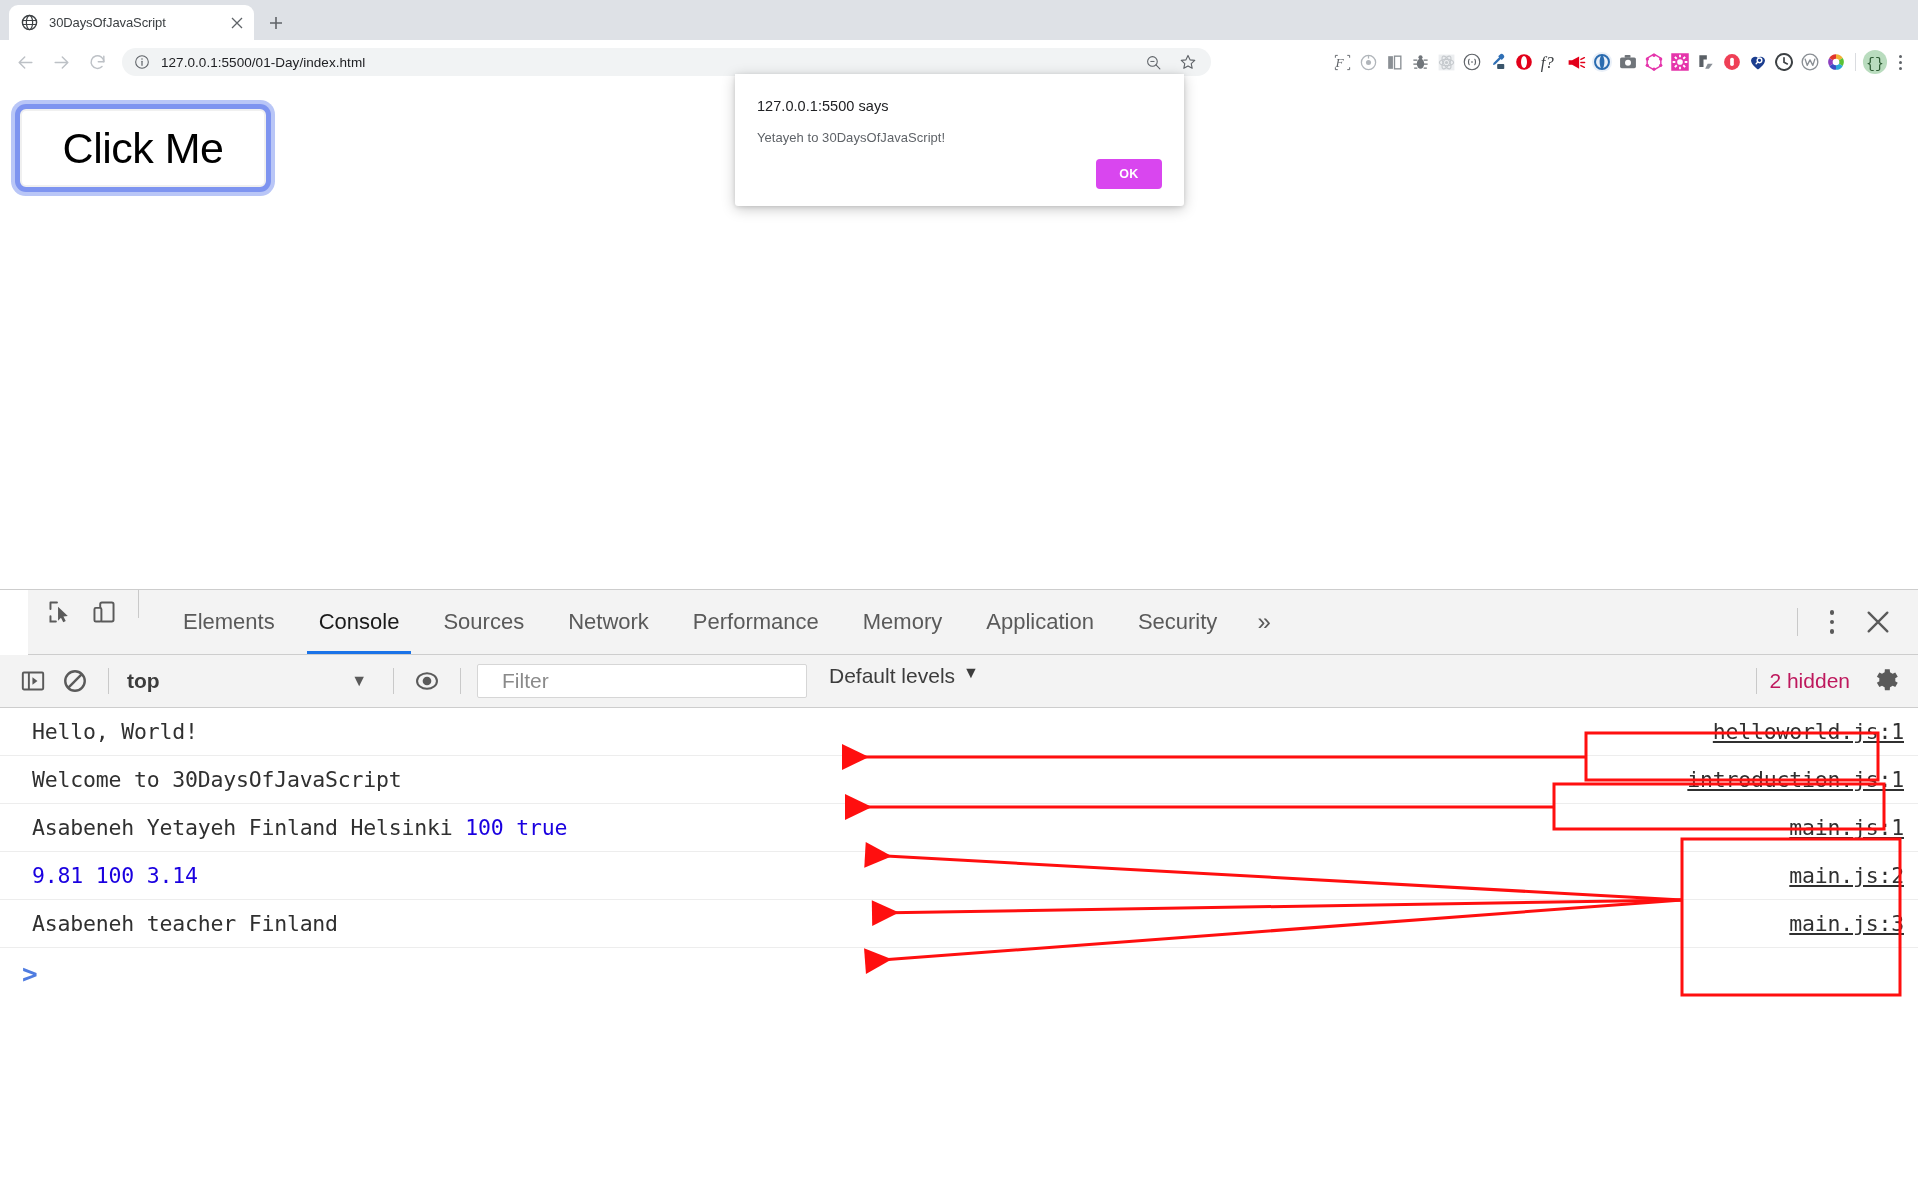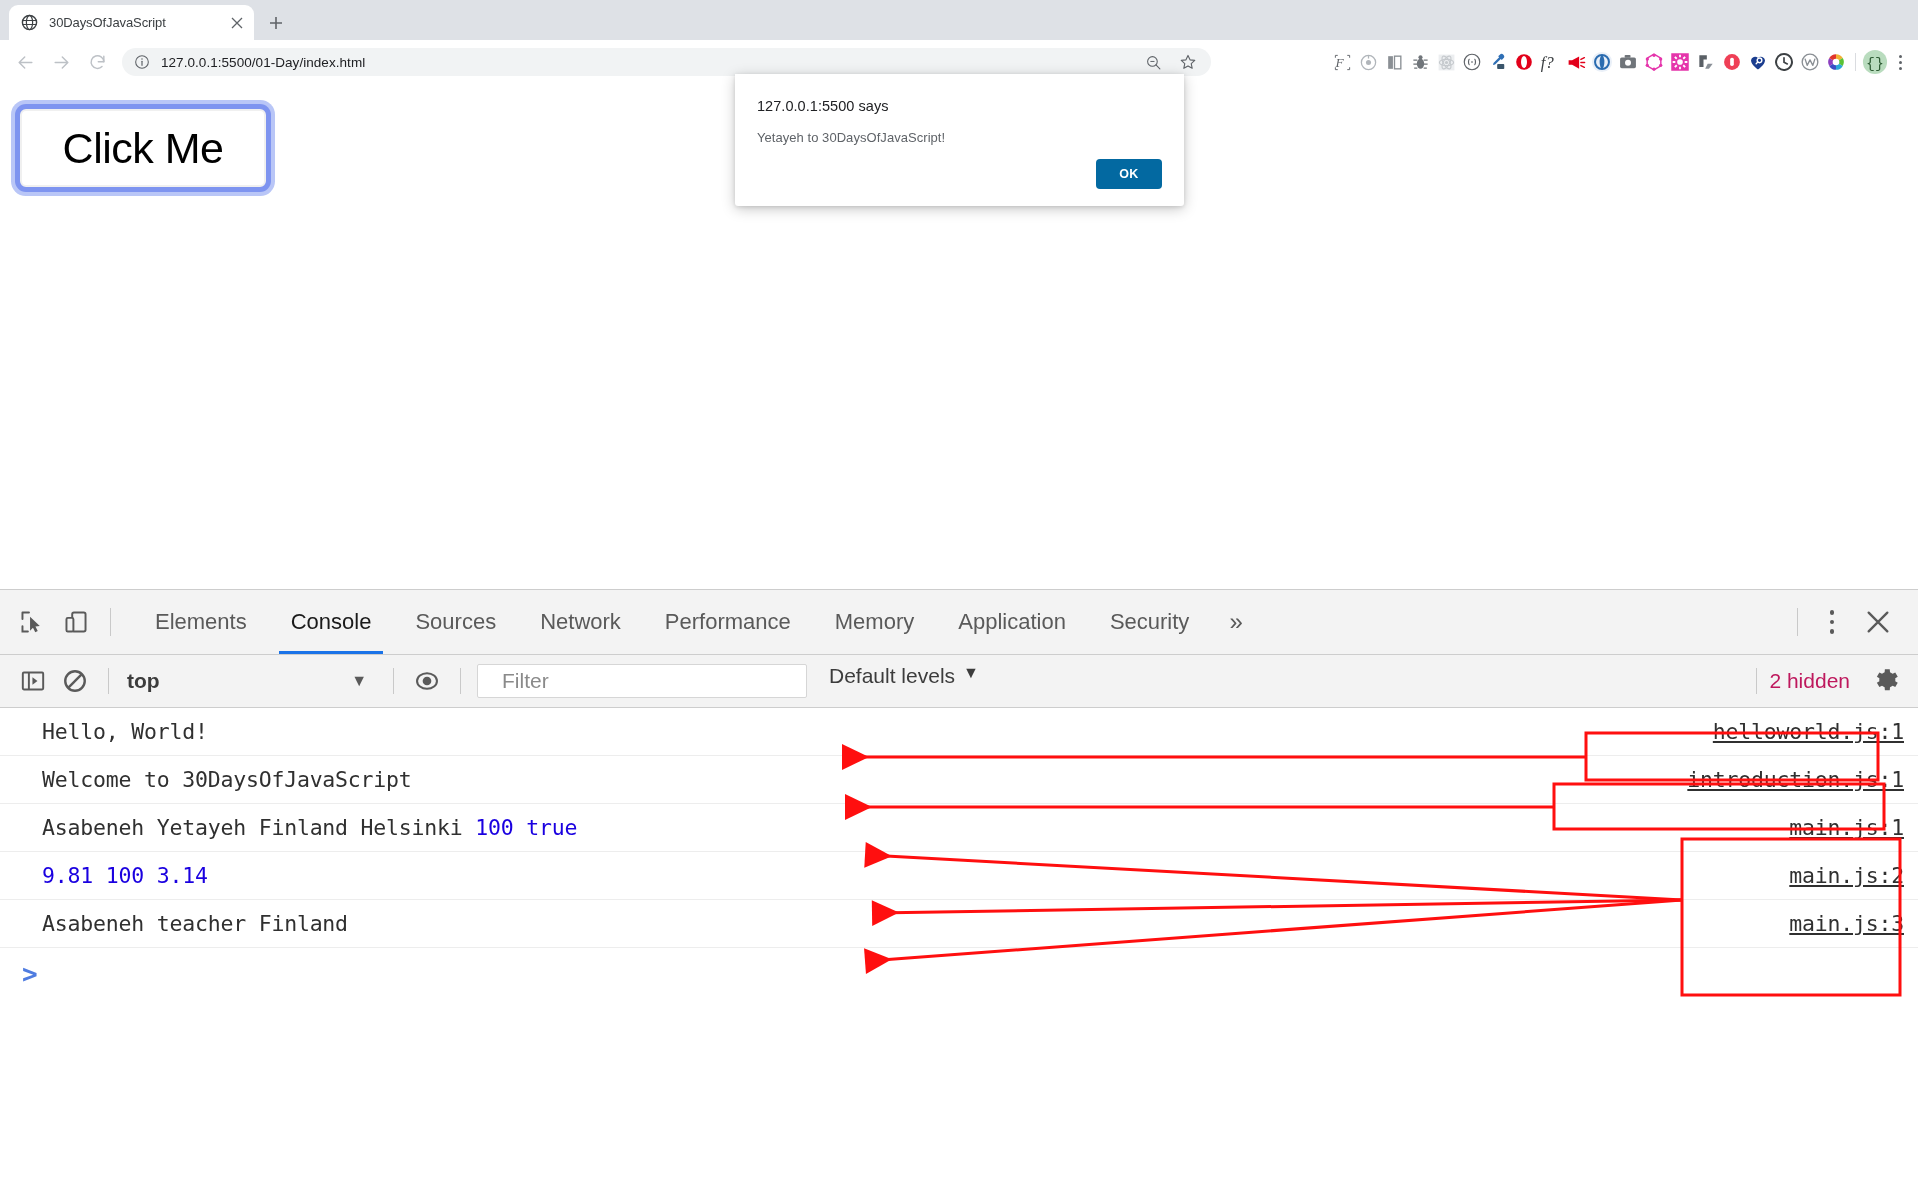--- a/index.html
+++ b/index.html
@@ -151,21 +151,21 @@
     letter-spacing: 0.05px;
   }
   .alert-message {
     font-size: 13px; color: #5f6368;
     margin-top: 16px;
     letter-spacing: 0.05px;
   }
   .alert-ok {
     position: absolute; right: 22px; bottom: 17px;
     width: 66px; height: 30px;
-    background: #0369a1;
+    background: #d946ef;
     color: #ffffff;
     border: none; border-radius: 4px;
     font-size: 12.5px; font-weight: bold;
     font-family: "Liberation Sans", sans-serif;
     display: flex; align-items: center; justify-content: center;
     letter-spacing: 0.3px;
     margin-top: 36px;
   }
 
   
@@ -173,21 +173,21 @@
     position: absolute; top: 589px; left: 0;
     width: 1918px; height: 611px;
     background: #ffffff;
     border-top: 1px solid #cdcdcd;
   }
   .dt-tabbar {
     position: relative;
     height: 65px;
     background: #f3f3f3;
     border-bottom: 1px solid #cdcdcd;
-    display: flex; align-items: center;
+    display: flex;  margin-left: 28px;
   }
   .dt-tool-icon {
     width: 44px; height: 44px;
     display: flex; align-items: center; justify-content: center;
     color: #5a5a5a;
   }
   .dt-tool-icon:first-child { margin-left: 10px; }
   .dt-vsep { width: 1px; height: 28px; background: #c9c9c9; margin: 0 12px; }
   .dt-tabs { display: flex; align-items: center; height: 100%; margin-left: 10px; }
   .dt-tab {
@@ -275,21 +275,21 @@
     background: #ffffff;
     overflow: hidden;
   }
   .console-row {
     position: relative;
     height: 48px;
     border-bottom: 1px solid #ededed;
     display: flex; align-items: center;
   }
   .console-msg {
-    padding-left: 42px;
+    padding-left: 32px;
     font-family: "DejaVu Sans Mono", monospace;
     font-size: 21.5px;
     color: #303030;
     white-space: pre;
     letter-spacing: -0.2px;
   }
   .console-msg .num { color: #1a00e0; }
   .console-msg .bool { color: #1a00e0; }
   .src-link {
     position: absolute; right: 14px;

